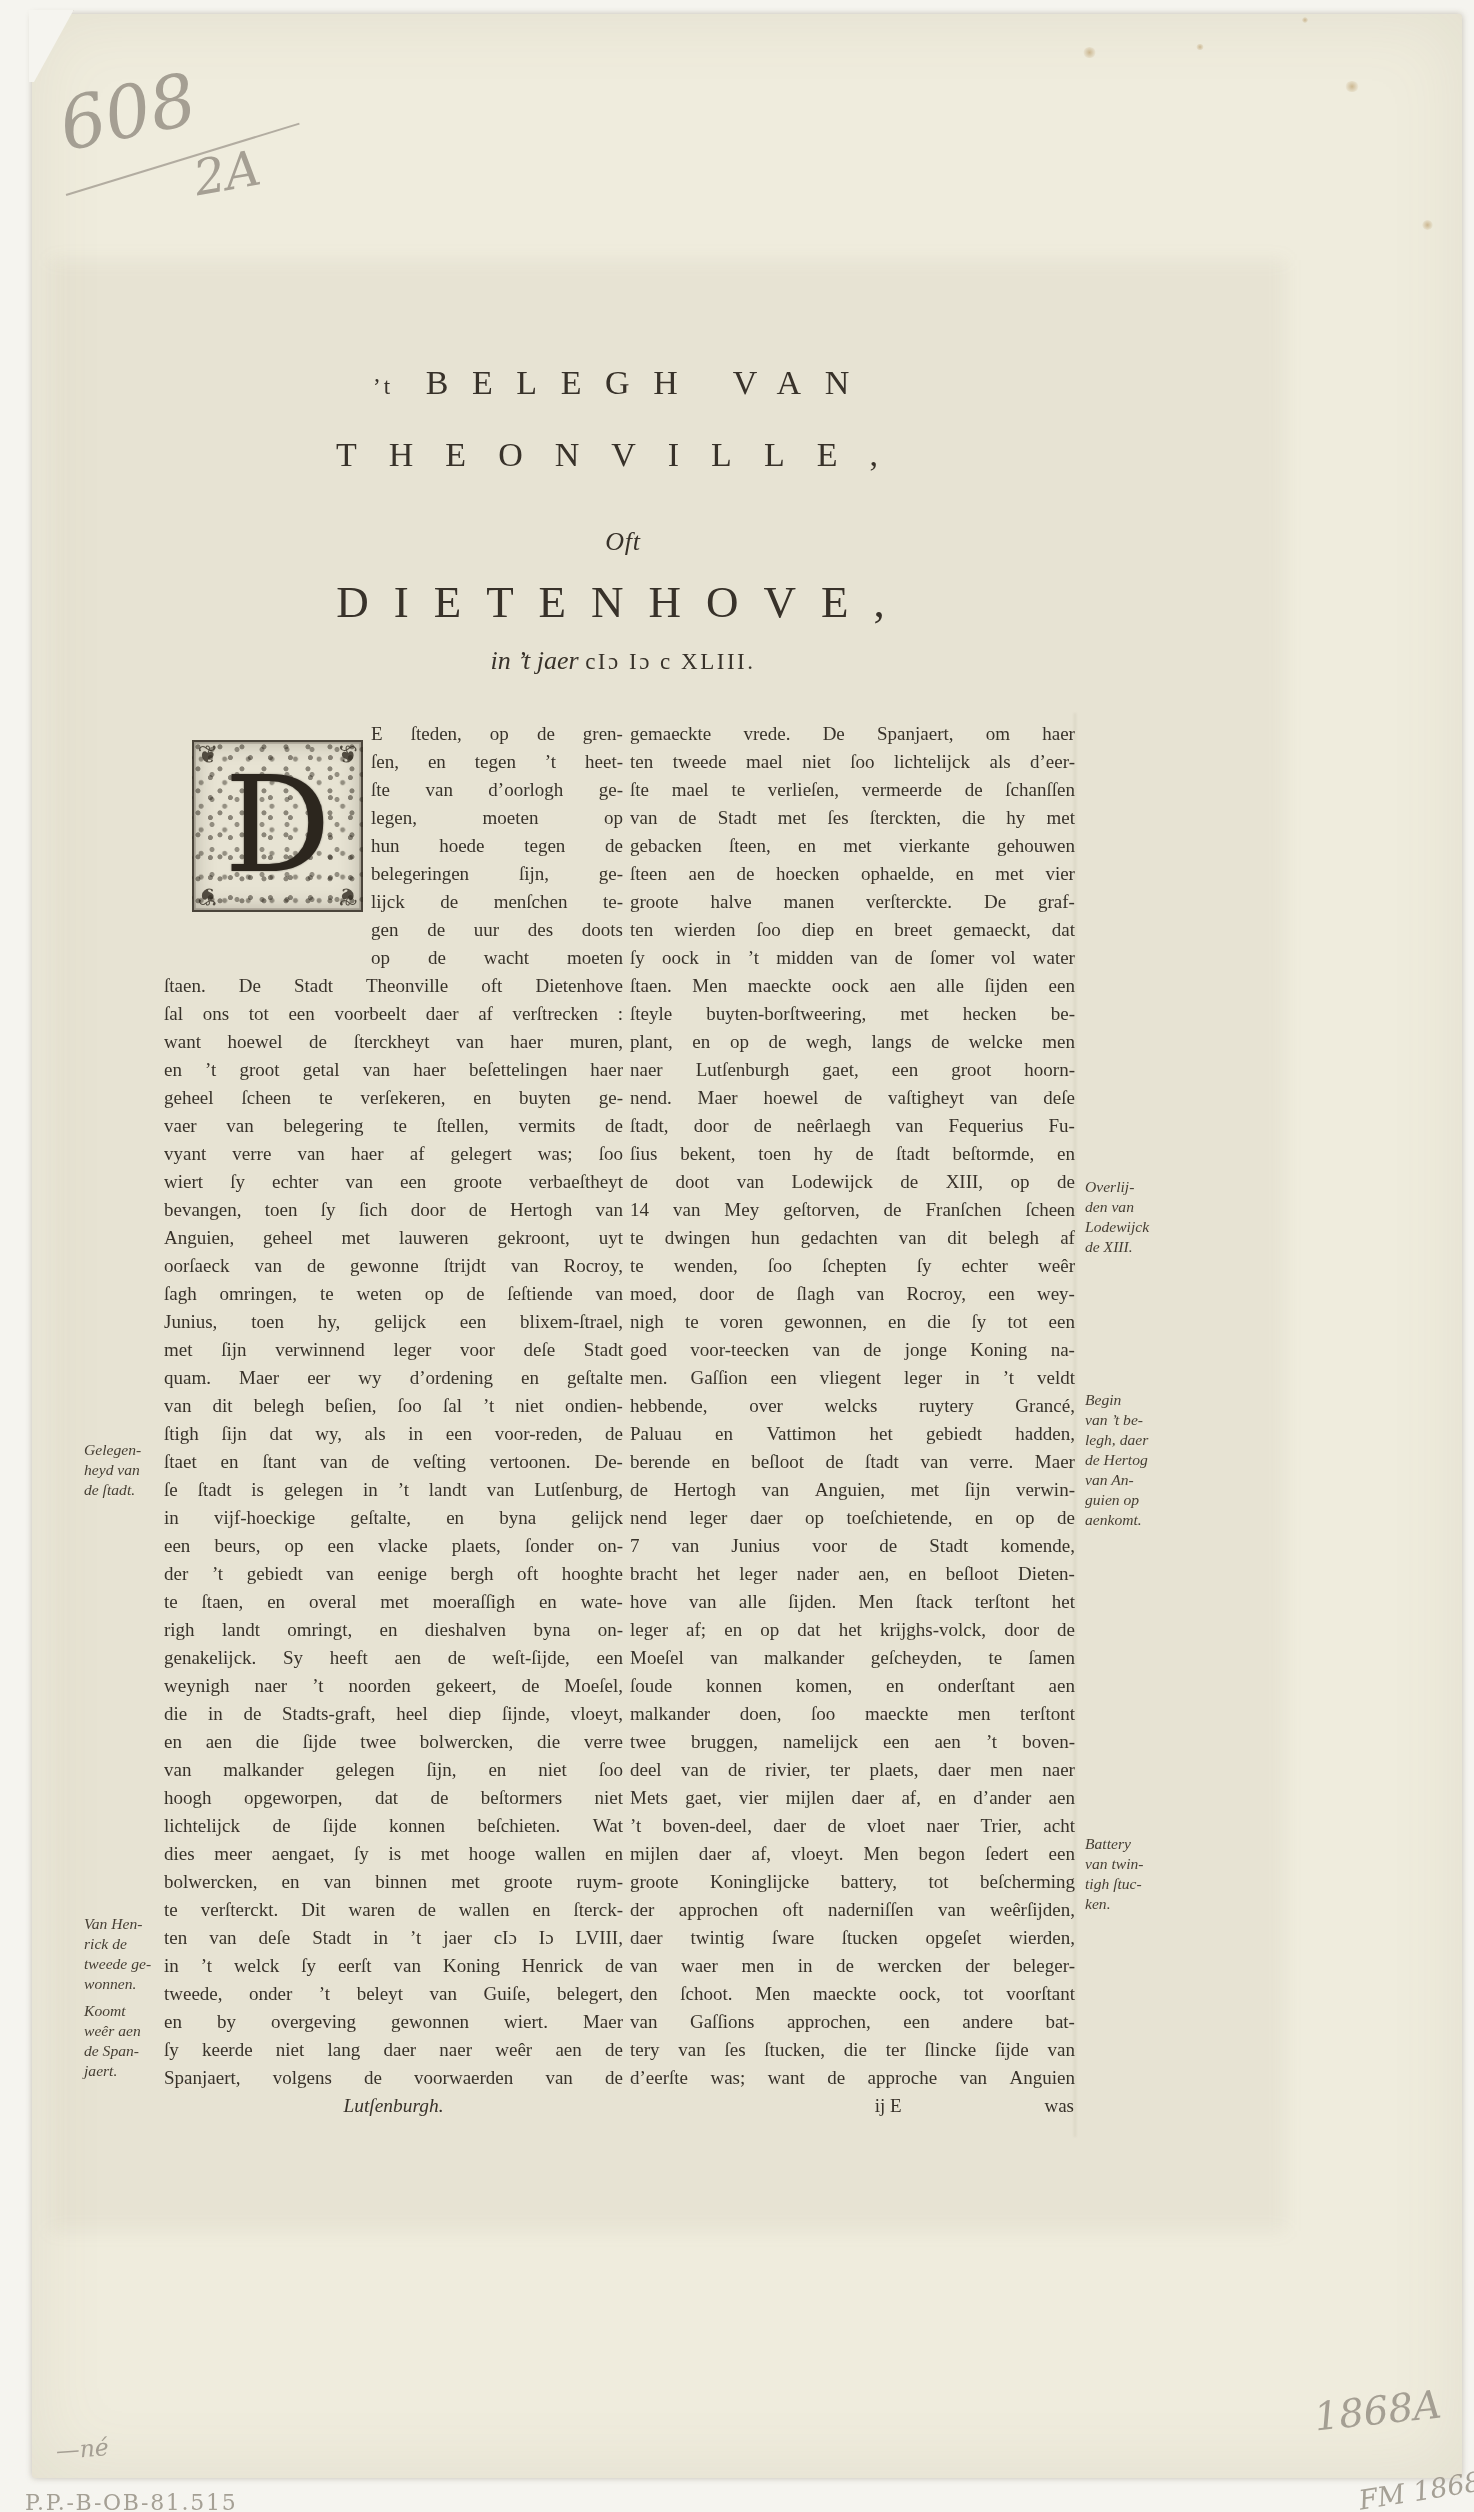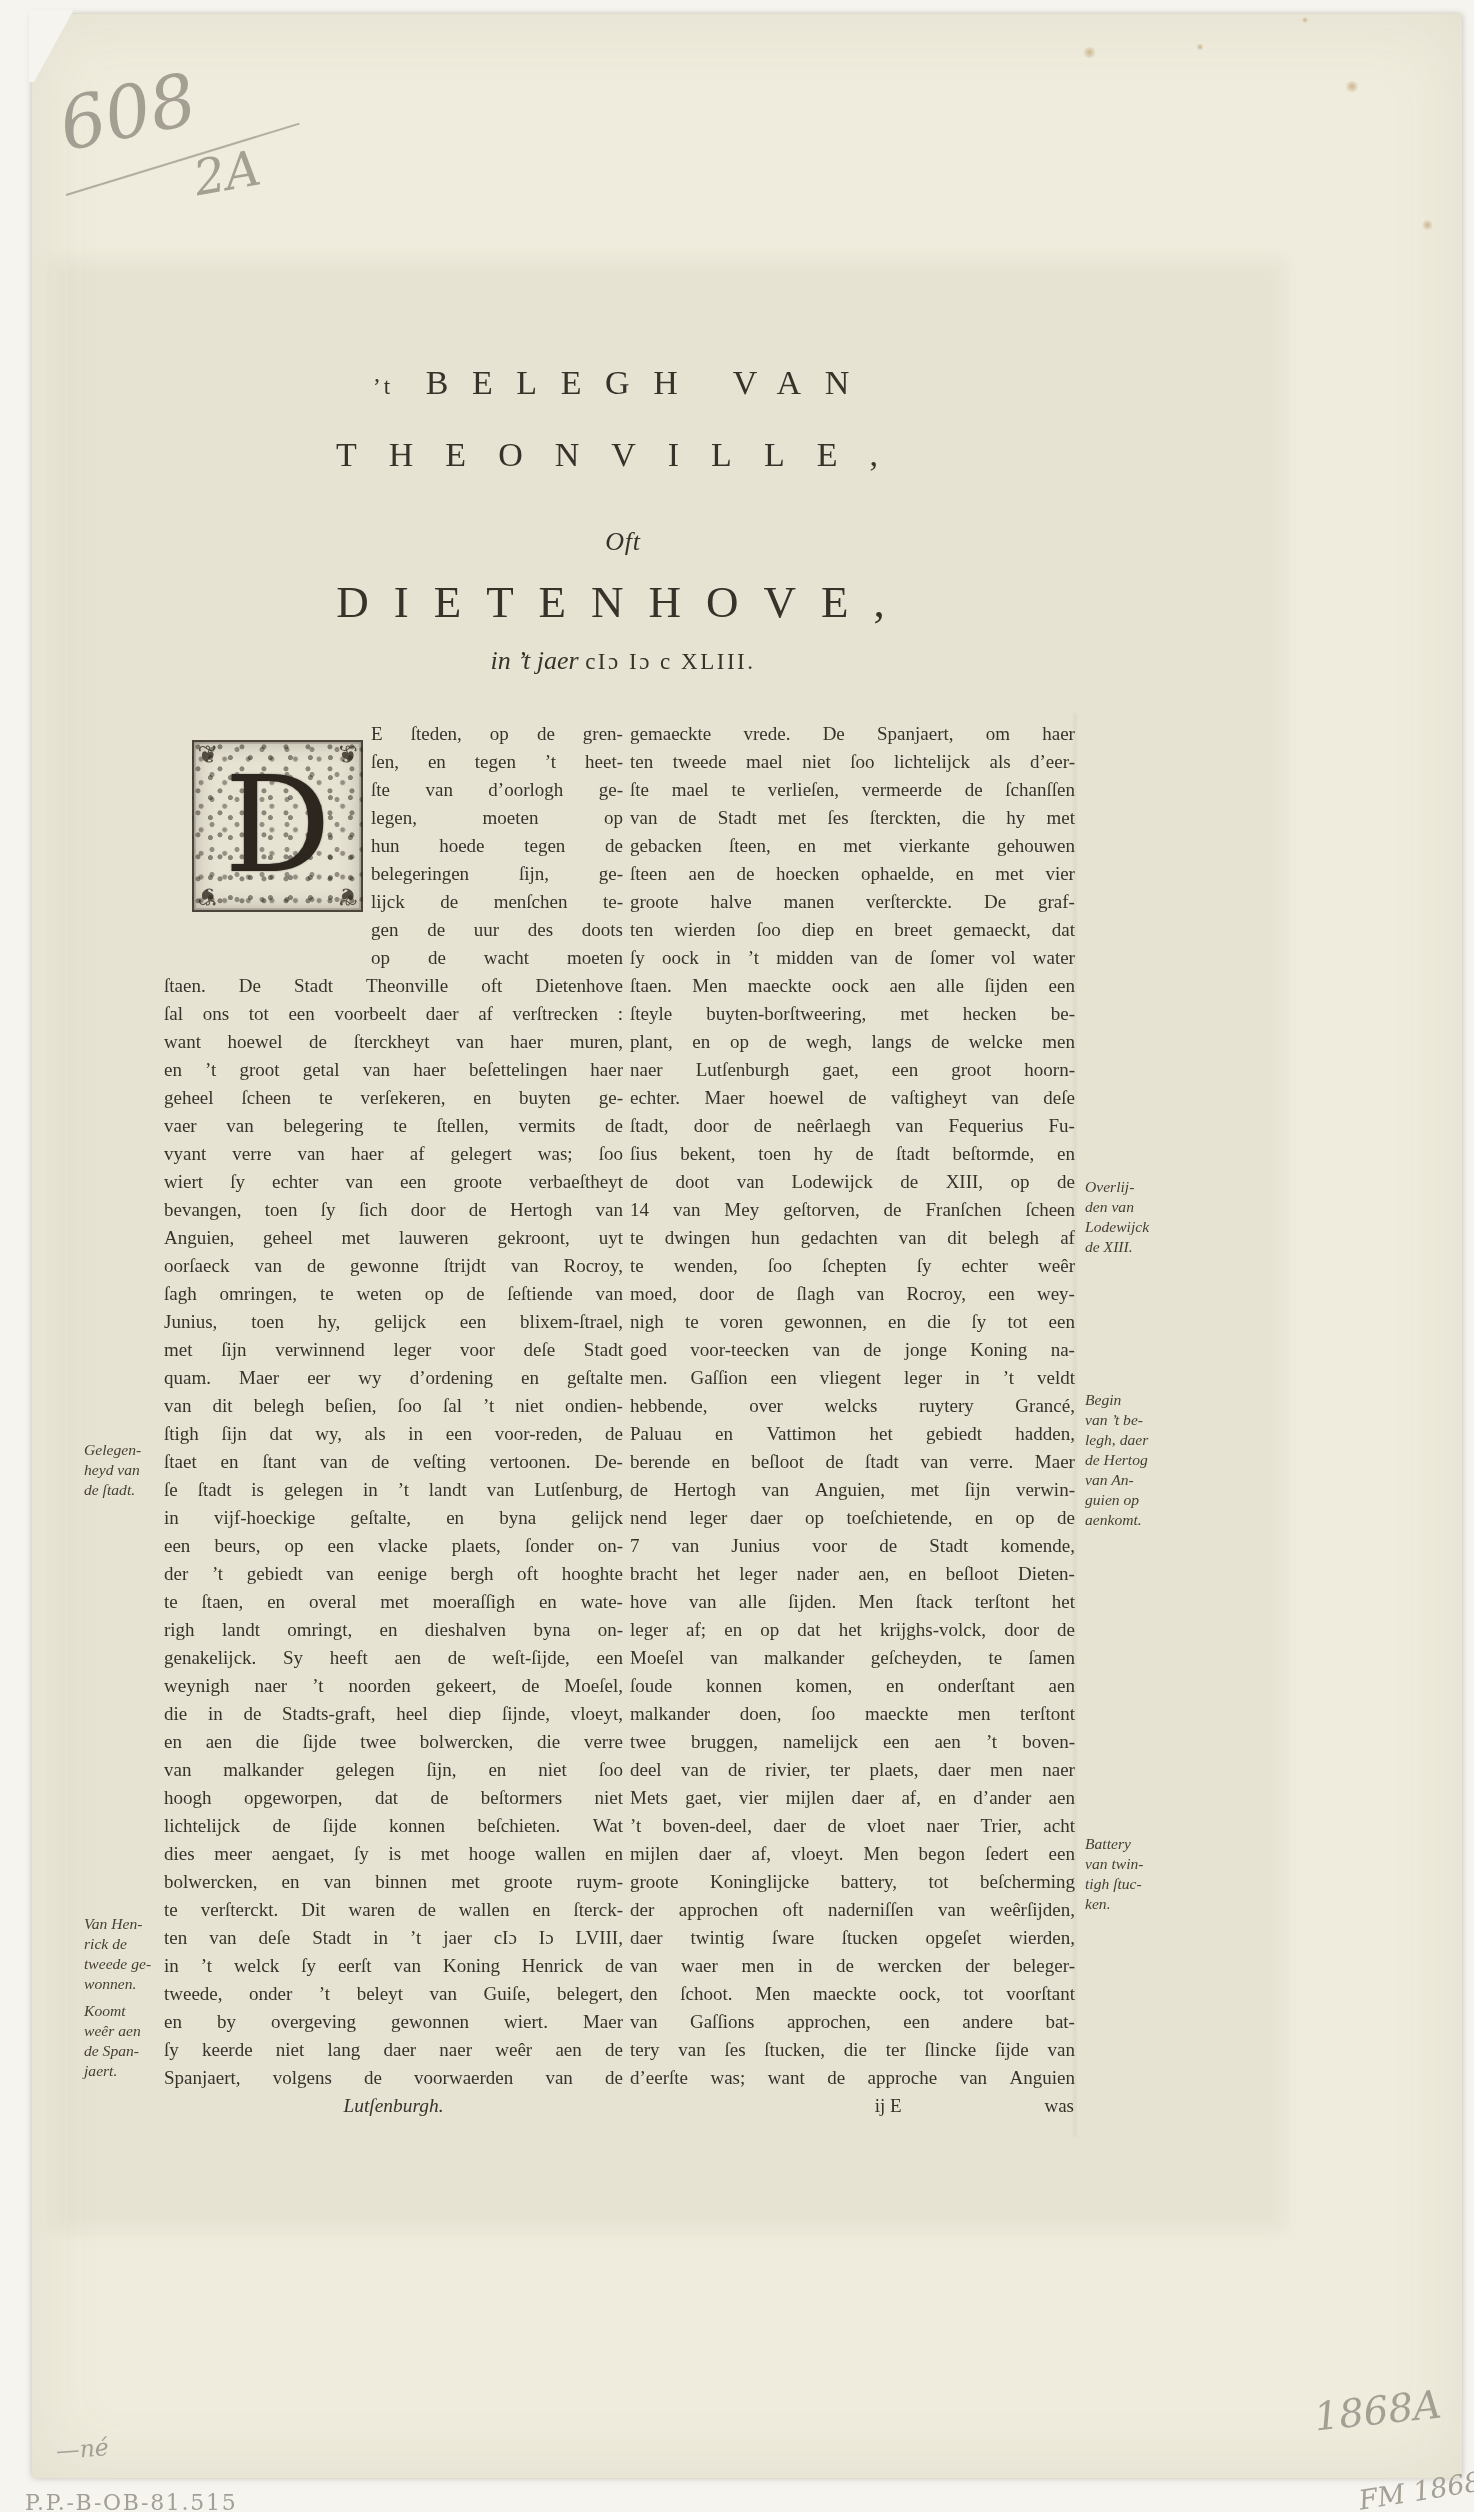--- a/index.html
+++ b/index.html
@@ -729,21 +729,21 @@
         </div>
         <div class="line">
           <span>naer</span>
           <span>Lutſenburgh</span>
           <span>gaet,</span>
           <span>een</span>
           <span>groot</span>
           <span>hoorn-</span>
         </div>
         <div class="line">
-          <span>echter.</span>
+          <span>nend.</span>
           <span>Maer</span>
           <span>hoewel</span>
           <span>de</span>
           <span>vaſtigheyt</span>
           <span>van</span>
           <span>deſe</span>
         </div>
         <div class="line">
           <span>ſtadt,</span>
           <span>door</span>

